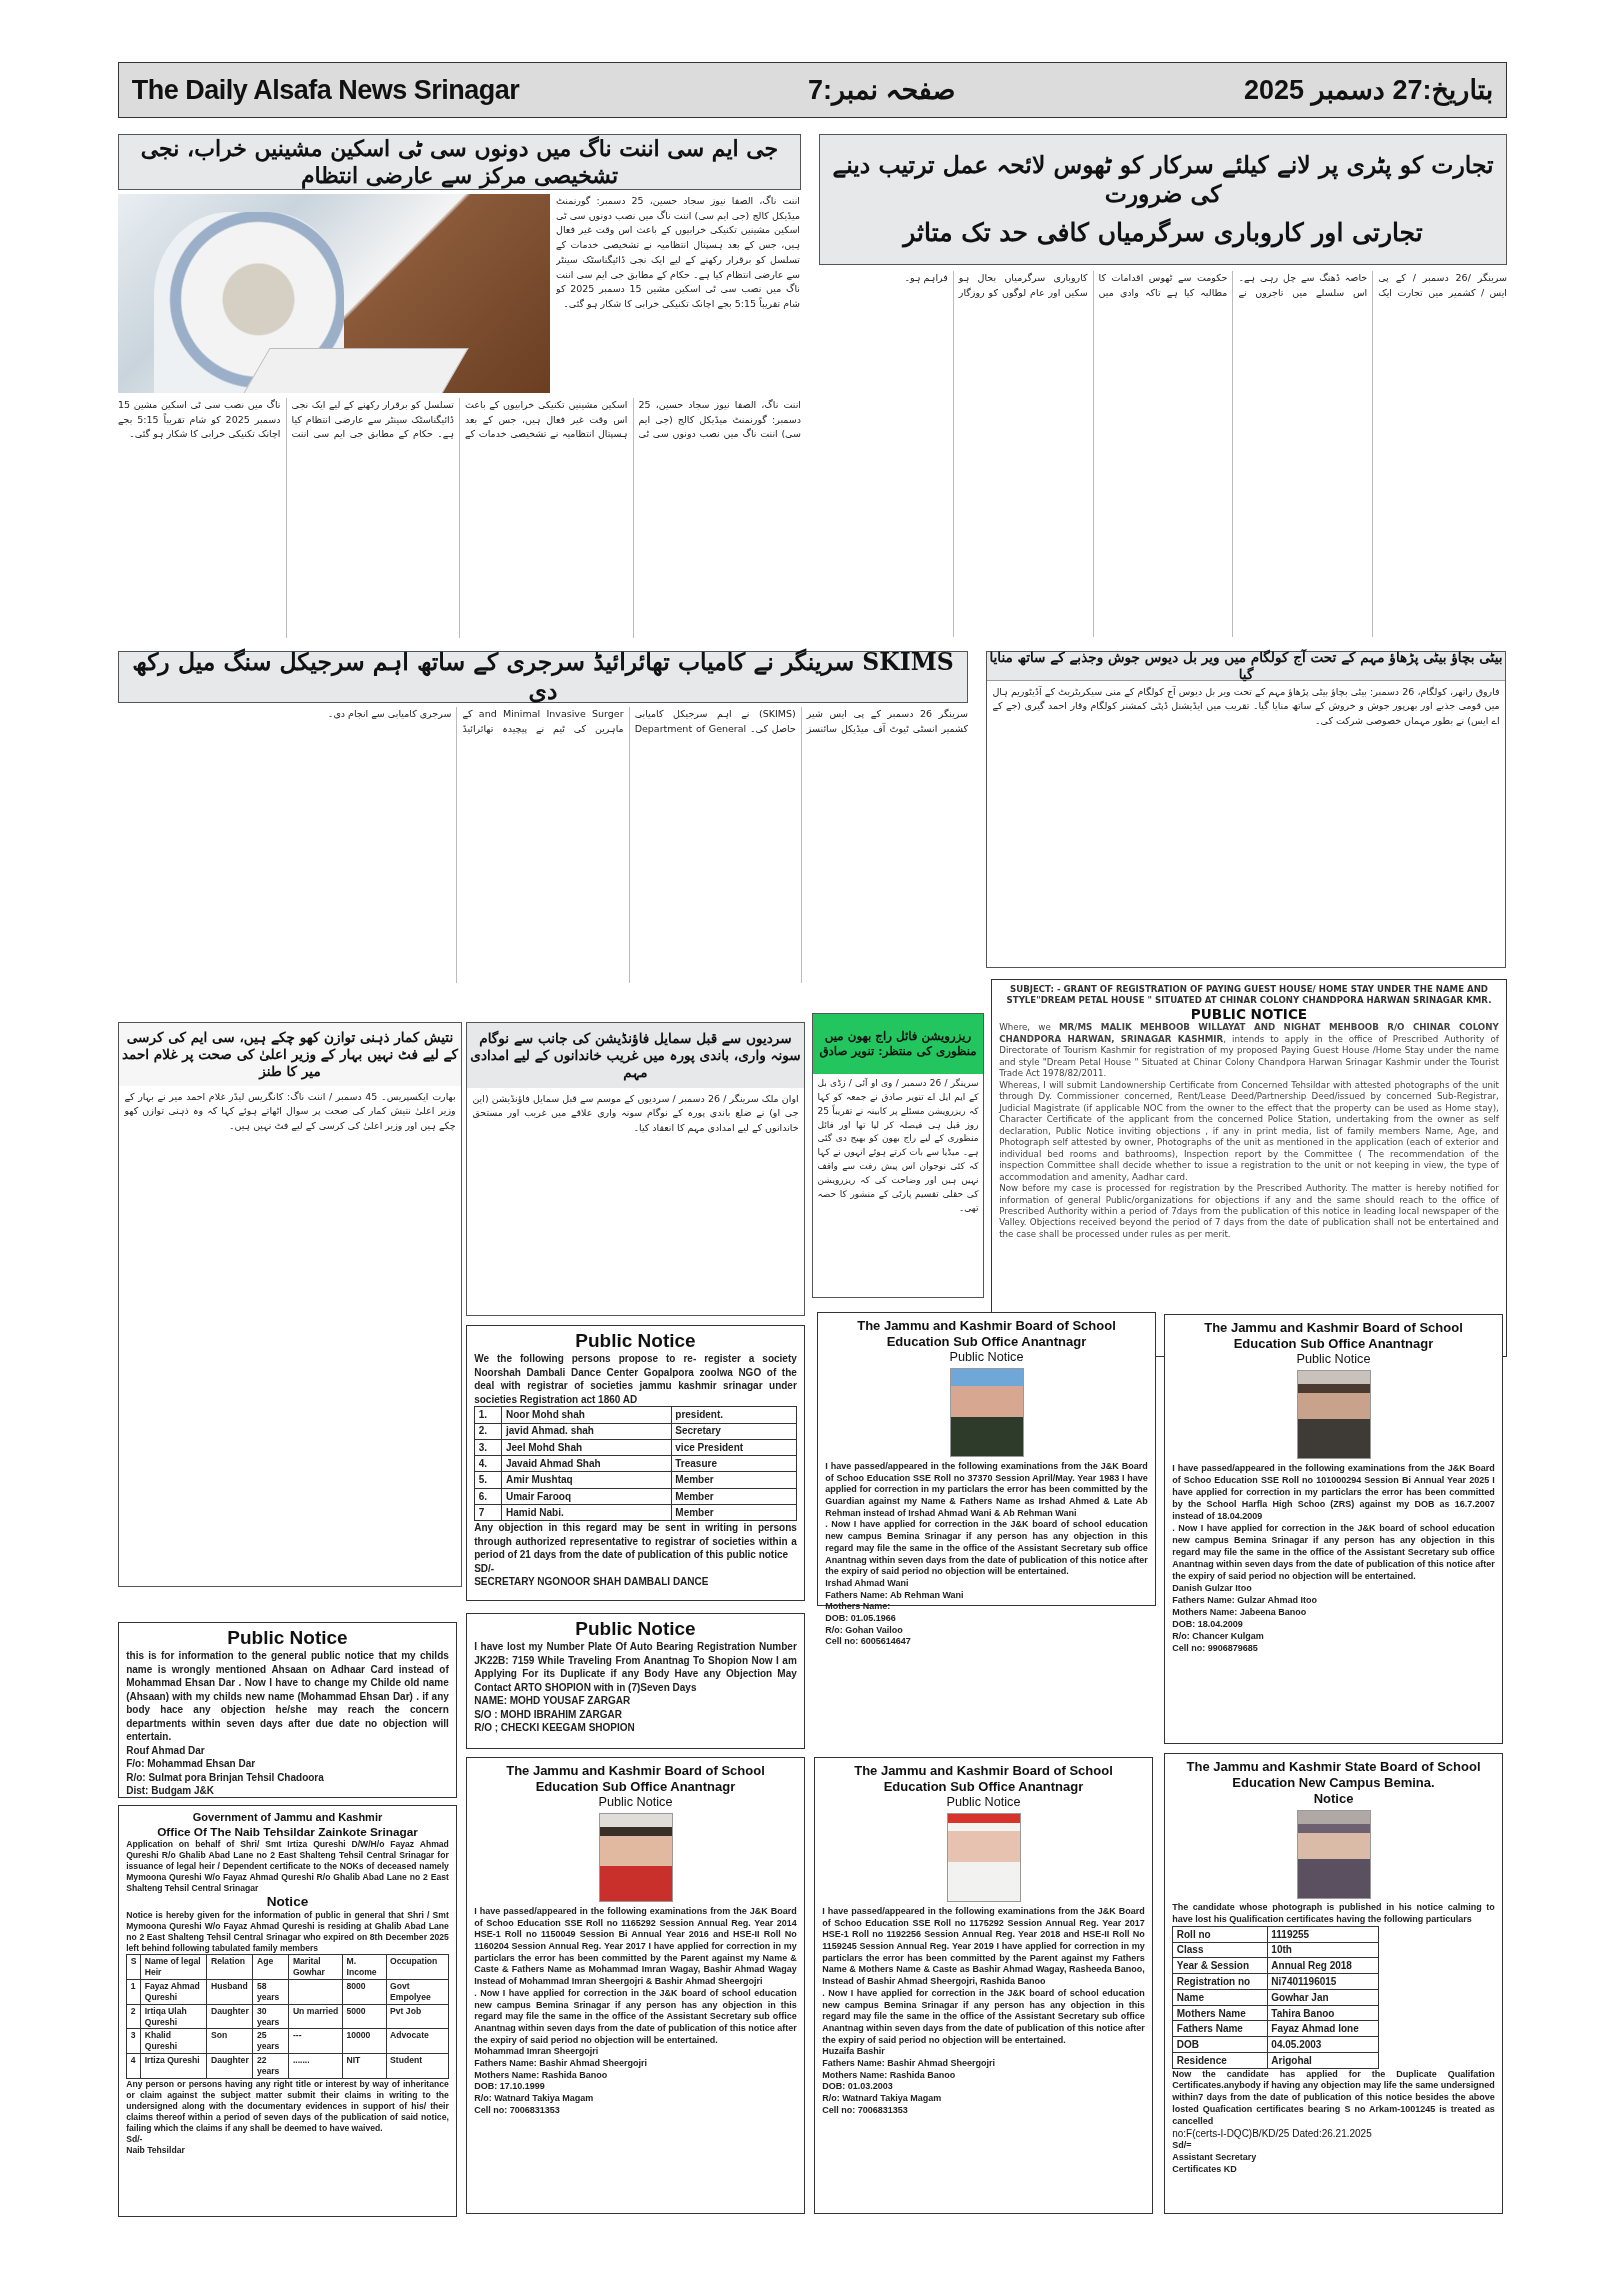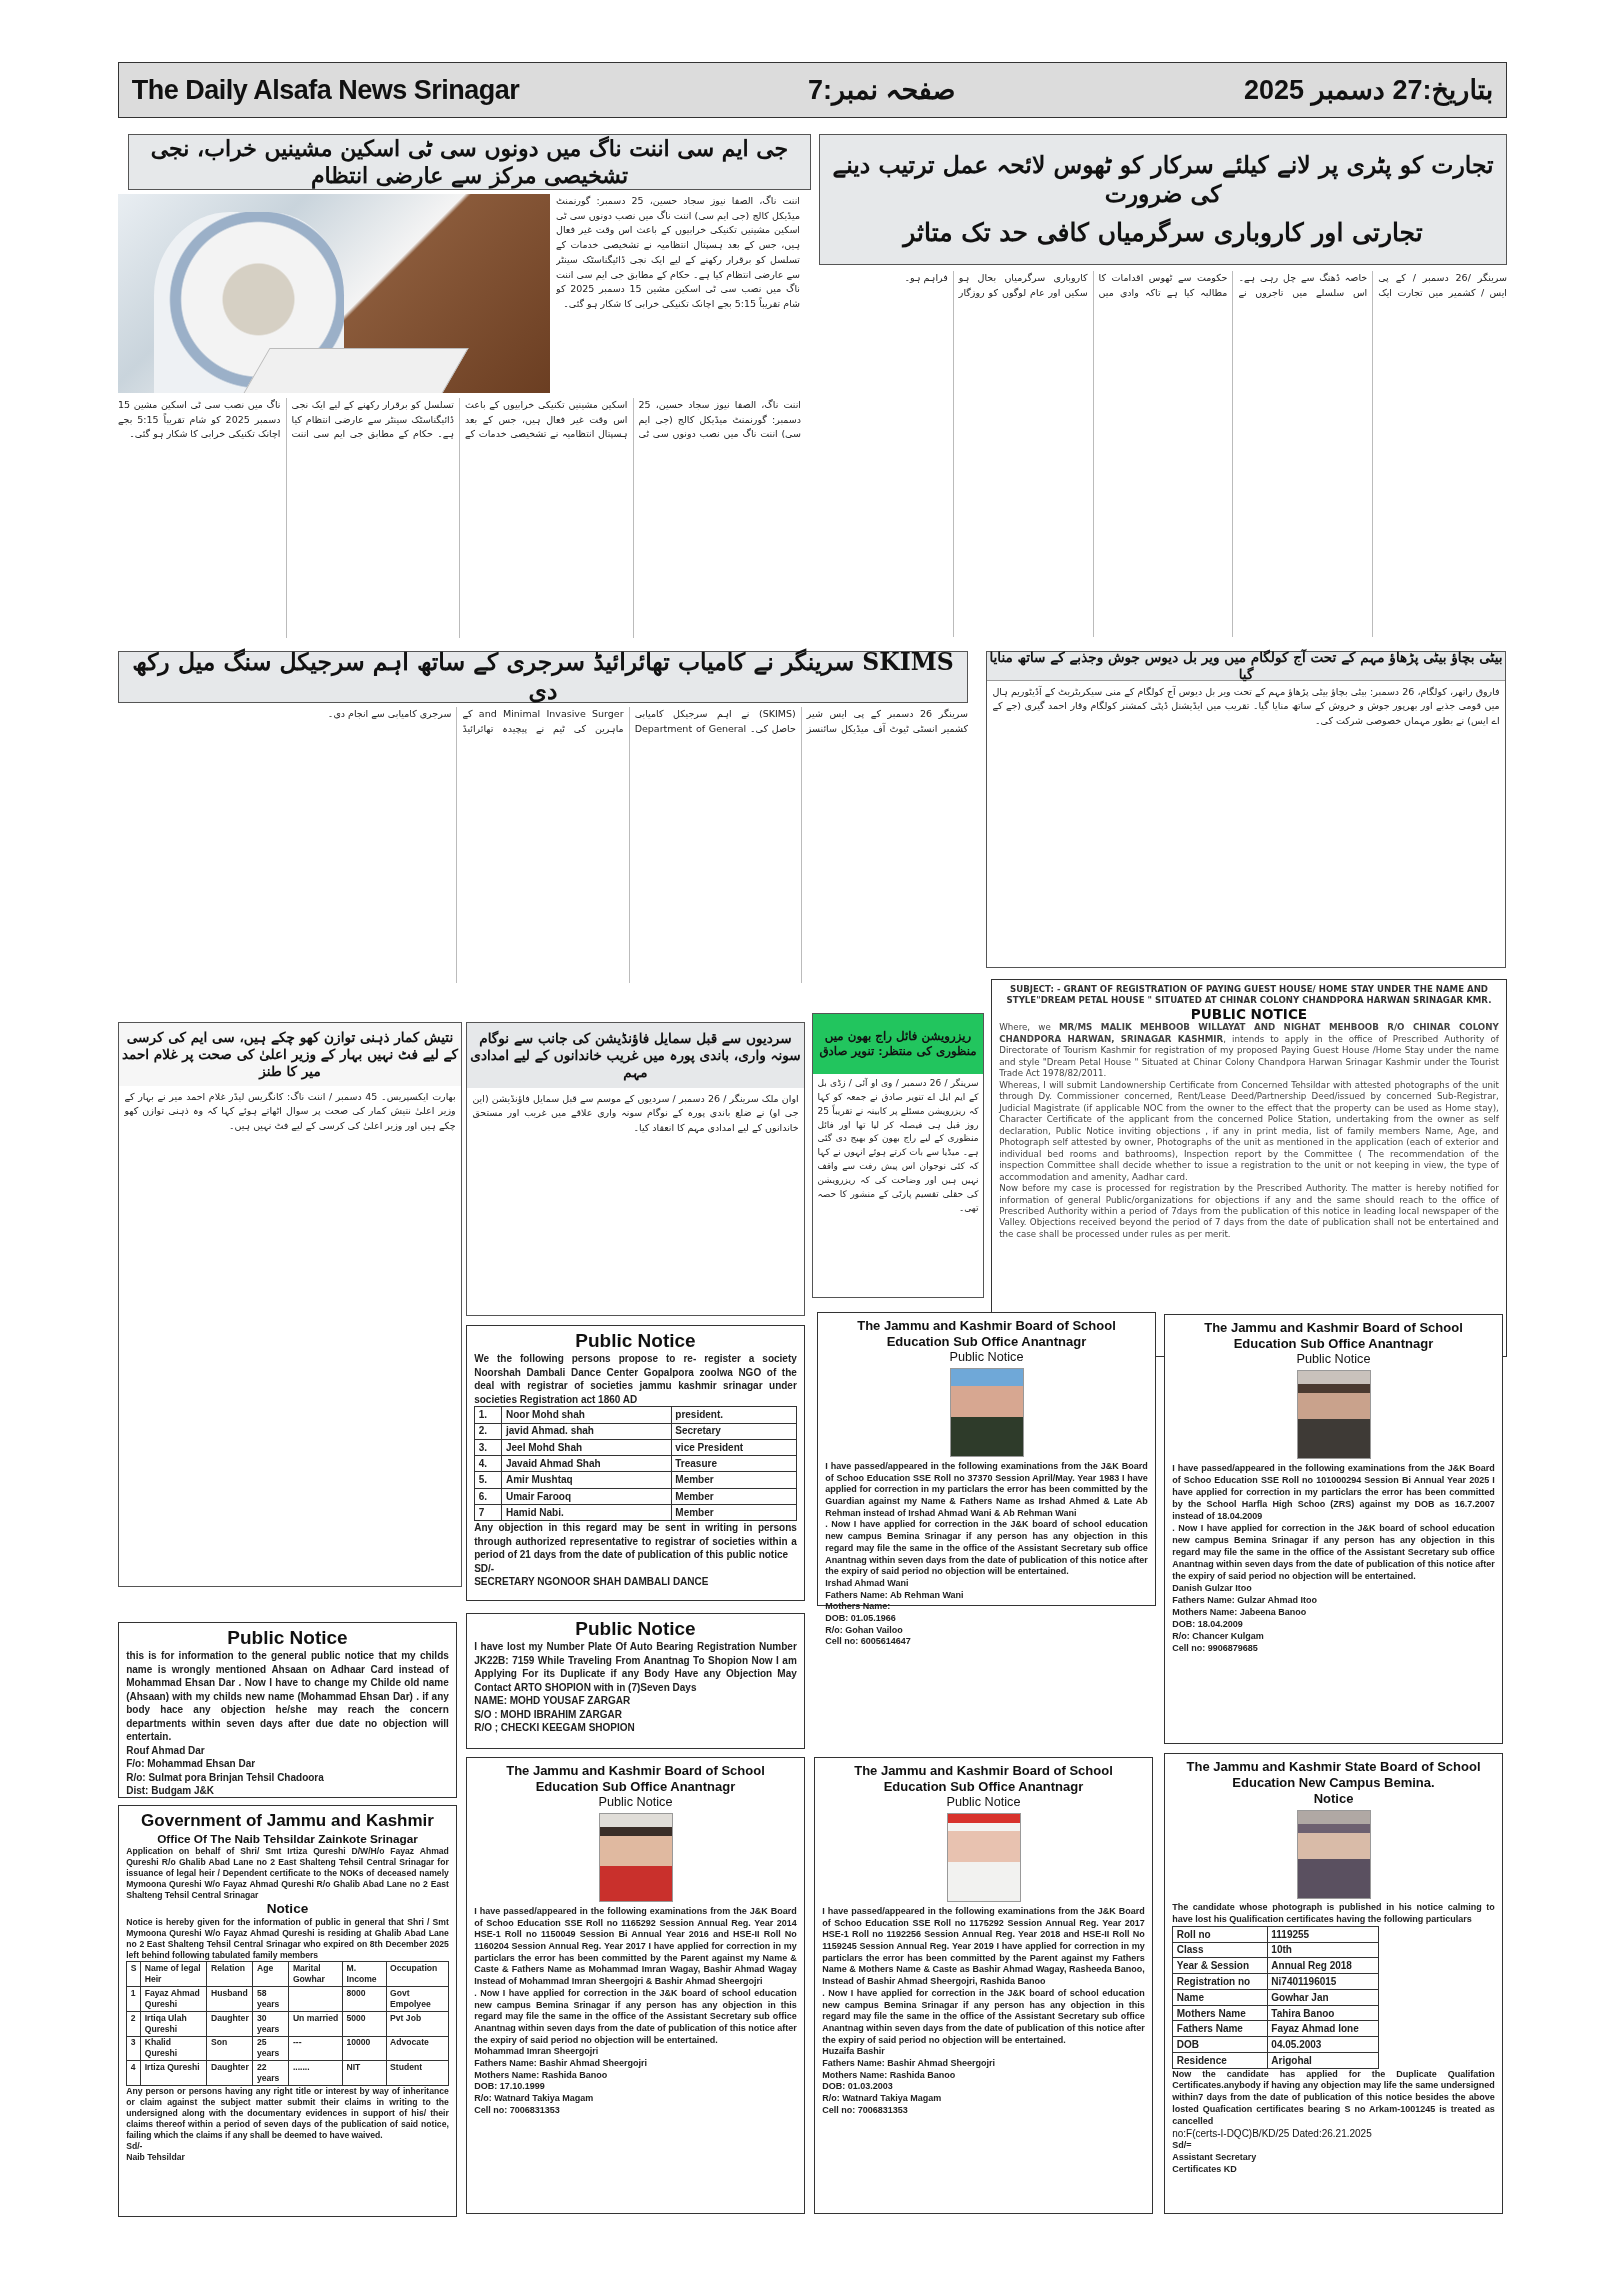--- a/index.html
+++ b/index.html
@@ -32,21 +32,21 @@
 </style>
 </head>
 <body>
 
 <div class="abs masthead">
   <span class="mh-title">The Daily Alsafa News Srinagar</span>
   <span class="mh-page">صفحہ نمبر:7</span>
   <span class="mh-date">بتاریخ:27 دسمبر 2025</span>
 </div>
 
-<div class="abs urdu-head" style="left:128px;top:134px;width:683px;height:56px;font-size:22px">جی ایم سی اننت ناگ میں دونوں سی ٹی اسکین مشینیں خراب، نجی تشخیصی مرکز سے عارضی انتظام</div>
+<div class="abs urdu-head" style="left:118px;top:134px;width:683px;height:56px;font-size:22px">جی ایم سی اننت ناگ میں دونوں سی ٹی اسکین مشینیں خراب، نجی تشخیصی مرکز سے عارضی انتظام</div>
 <div class="abs photo" style="left:118px;top:194px;width:432px;height:199px">
   <div class="scanner"></div>
   <div class="bed"></div>
 </div>
 <div class="abs urdu-body" style="left:556px;top:194px;width:244px;height:199px">اننت ناگ، الصفا نیوز سجاد حسین، 25 دسمبر: گورنمنٹ میڈیکل کالج (جی ایم سی) اننت ناگ میں نصب دونوں سی ٹی اسکین مشینیں تکنیکی خرابیوں کے باعث اس وقت غیر فعال ہیں، جس کے بعد ہسپتال انتظامیہ نے تشخیصی خدمات کے تسلسل کو برقرار رکھنے کے لیے ایک نجی ڈائیگناسٹک سینٹر سے عارضی انتظام کیا ہے۔ حکام کے مطابق جی ایم سی اننت ناگ میں نصب سی ٹی اسکین مشین 15 دسمبر 2025 کو شام تقریباً 5:15 بجے اچانک تکنیکی خرابی کا شکار ہو گئی۔</div>
 <div class="abs urdu-body col" style="left:118px;top:398px;width:683px;height:240px;column-count:4">اننت ناگ، الصفا نیوز سجاد حسین، 25 دسمبر: گورنمنٹ میڈیکل کالج (جی ایم سی) اننت ناگ میں نصب دونوں سی ٹی اسکین مشینیں تکنیکی خرابیوں کے باعث اس وقت غیر فعال ہیں، جس کے بعد ہسپتال انتظامیہ نے تشخیصی خدمات کے تسلسل کو برقرار رکھنے کے لیے ایک نجی ڈائیگناسٹک سینٹر سے عارضی انتظام کیا ہے۔ حکام کے مطابق جی ایم سی اننت ناگ میں نصب سی ٹی اسکین مشین 15 دسمبر 2025 کو شام تقریباً 5:15 بجے اچانک تکنیکی خرابی کا شکار ہو گئی۔</div>
 
 <div class="abs urdu-head" style="left:819px;top:134px;width:688px;height:131px;flex-direction:column;font-size:25px;gap:7.2px">
   <div style="font-size:23.5px">تجارت کو پٹری پر لانے کیلئے سرکار کو ٹھوس لائحہ عمل ترتیب دینے کی ضرورت</div>
   <div>تجارتی اور کاروباری سرگرمیاں کافی حد تک متاثر</div>
@@ -146,21 +146,21 @@
   <h3>Public Notice</h3>
   <p>I have lost my Number Plate Of Auto Bearing Registration Number JK22B: 7159 While Traveling From Anantnag To Shopion Now I am Applying For its Duplicate if any Body Have any Objection May Contact ARTO SHOPION with in (7)Seven Days</p>
   <div id="np-lines">
       <div class="ln">NAME: MOHD YOUSAF ZARGAR</div>
       <div class="ln">S/O : MOHD IBRAHIM ZARGAR</div>
       <div class="ln">R/O ; CHECKI KEEGAM SHOPION</div>
     </div>
 </div>
 
 <div class="abs box" style="left:118px;top:1805px;width:339px;height:412px;font-size:8.6px;line-height:1.28">
-  <h4 style="font-size:17px">Government of Jammu and Kashmir</h4>
+  <h4 style="font-size:11px">Government of Jammu and Kashmir</h4>
   <h4 style="font-size:11.8px">Office Of The Naib Tehsildar Zainkote Srinagar</h4>
   <p>Application on behalf of Shri/ Smt Irtiza Qureshi D/W/H/o Fayaz Ahmad Qureshi R/o Ghalib Abad Lane no 2 East Shalteng Tehsil Central Srinagar for issuance of legal heir / Dependent certificate to the NOKs of deceased namely Mymoona Qureshi W/o Fayaz Ahmad Qureshi R/o Ghalib Abad Lane no 2 East Shalteng Tehsil Central Srinagar</p>
   <h4 style="font-size:13.6px">Notice</h4>
   <p>Notice is hereby given for the information of public in general that Shri / Smt Mymoona Qureshi W/o Fayaz Ahmad Qureshi is residing at Ghalib Abad Lane no 2 East Shalteng Tehsil Central Srinagar who expired on 8th December 2025 left behind following tabulated family members</p>
   <table class="t" style="font-size:8.6px">
     <thead id="heir-head">
         <tr>
           <td>S</td>
           <td>Name of legal Heir</td>
           <td>Relation</td>

